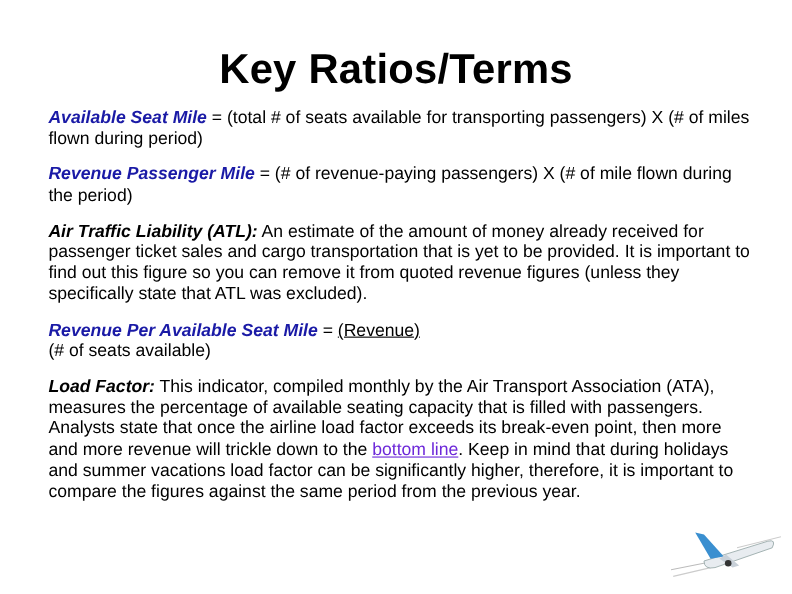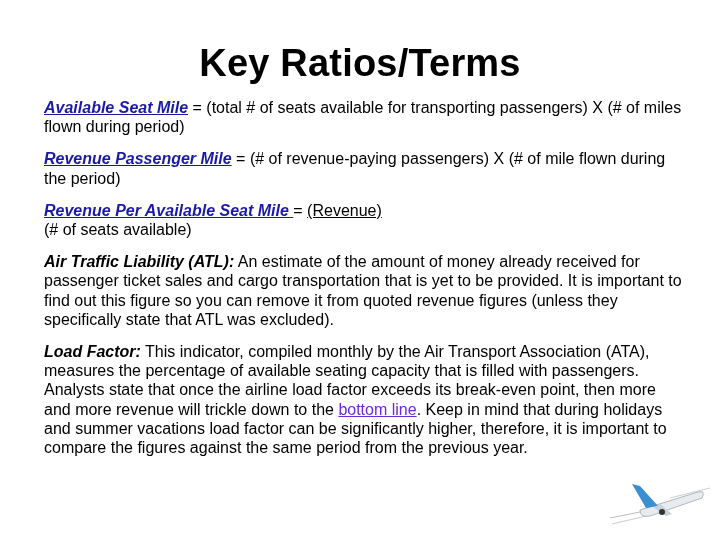--- a/index.html
+++ b/index.html
@@ -3,43 +3,43 @@
 <meta charset="utf-8">
 <style>
   html,body{margin:0;padding:0;}
   body{width:720px;height:540px;background:#ffffff;position:relative;overflow:hidden;
        font-family:"Liberation Sans","DejaVu Sans",sans-serif;color:#000;}
   .title{position:absolute;top:42px;left:0;width:720px;text-align:center;
          font-size:38px;font-weight:bold;letter-spacing:0.2px;}
   .content{position:absolute;left:44px;top:98px;width:640px;font-size:16px;line-height:19.2px;}
   .para{margin:0 0 13px 0;}
   .term{font-style:italic;font-weight:bold;}
-  .link-term{color:#1a1aa6;text-decoration:underline;text-decoration-color:#1a1aa6;}
+  .link-term{color:#1a1aa6;text-decoration-color:#1a1aa6;}
   .u{text-decoration:underline;}
   .link{color:#6d28d9;text-decoration:underline;}
   .plane{position:absolute;left:610px;top:478px;width:100px;height:50px;}
 </style>
 </head>
 <body>
 
 <div class="title">Key Ratios/Terms</div>
 
 <div class="content">
   <p class="para">
     <span class="term link-term">Available Seat Mile</span><span> = </span><span>(total # of seats available for transporting passengers) X (# of miles flown during period)</span>
   </p>
   <p class="para">
     <span class="term link-term">Revenue Passenger Mile</span><span> = </span><span>(# of revenue-paying passengers) X (# of mile flown during the period)</span>
   </p>
   <p class="para">
+    <span class="term">Air Traffic Liability (ATL):</span><span> An estimate of the amount of money already received for passenger ticket sales and cargo transportation that is yet to be provided. It is important to find out this figure so you can remove it from quoted revenue figures (unless they specifically state that ATL was excluded).</span>
+  </p>
+  <p class="para">
     <span class="term link-term">Revenue Per Available Seat Mile </span><span>= </span><span class="u">(Revenue) </span><br>
     <span>(# of seats available)</span>
-  </p>
-  <p class="para">
-    <span class="term">Air Traffic Liability (ATL):</span><span> An estimate of the amount of money already received for passenger ticket sales and cargo transportation that is yet to be provided. It is important to find out this figure so you can remove it from quoted revenue figures (unless they specifically state that ATL was excluded).</span>
   </p>
   <p class="para">
     <span class="term">Load Factor:</span><span> This indicator, compiled monthly by the Air Transport Association (ATA), measures the percentage of available seating capacity that is filled with passengers. Analysts state that once the airline load factor exceeds its break-even point, then more and more revenue will trickle down to the </span><span class="link">bottom line</span><span>. Keep in mind that during holidays and summer vacations load factor can be significantly higher, therefore, it is important to compare the figures against the same period from the previous year.</span>
   </p>
 </div>
 
 <svg class="plane" viewBox="0 0 100 50">
   <line x1="0" y1="40" x2="40" y2="32" stroke="#bbb" stroke-width="1"></line>
   <line x1="2" y1="46" x2="36" y2="38" stroke="#ccc" stroke-width="1"></line>
   <line x1="60" y1="20" x2="100" y2="10" stroke="#ccc" stroke-width="1"></line>

